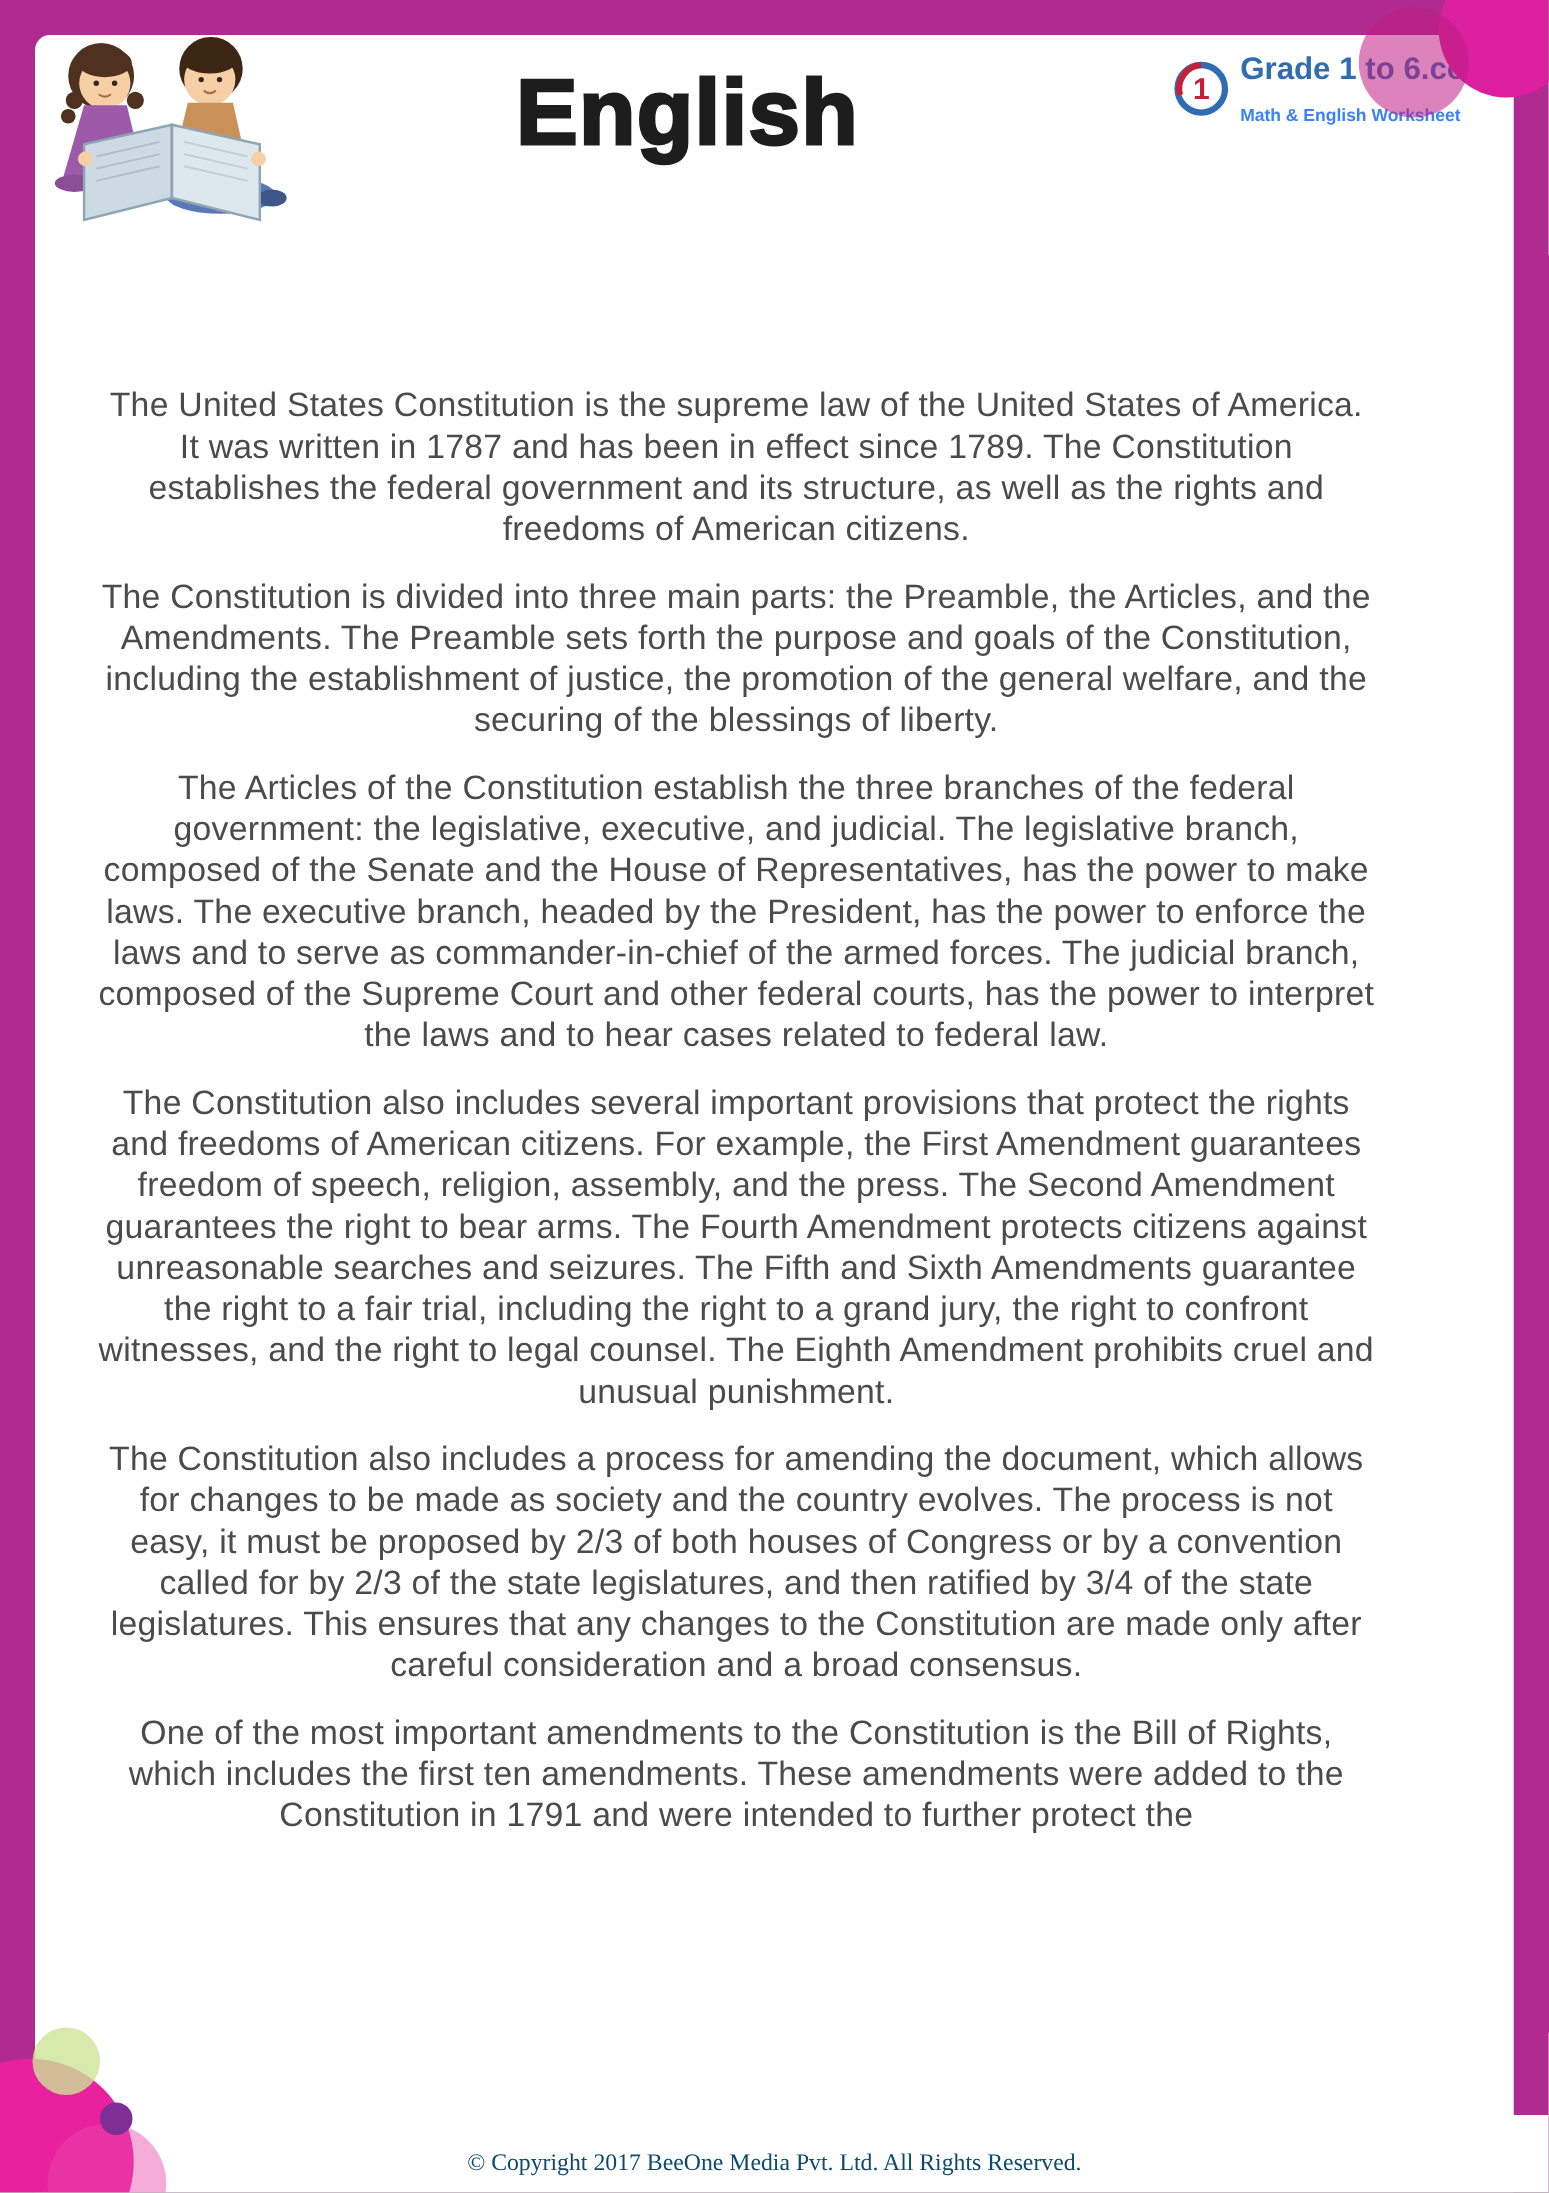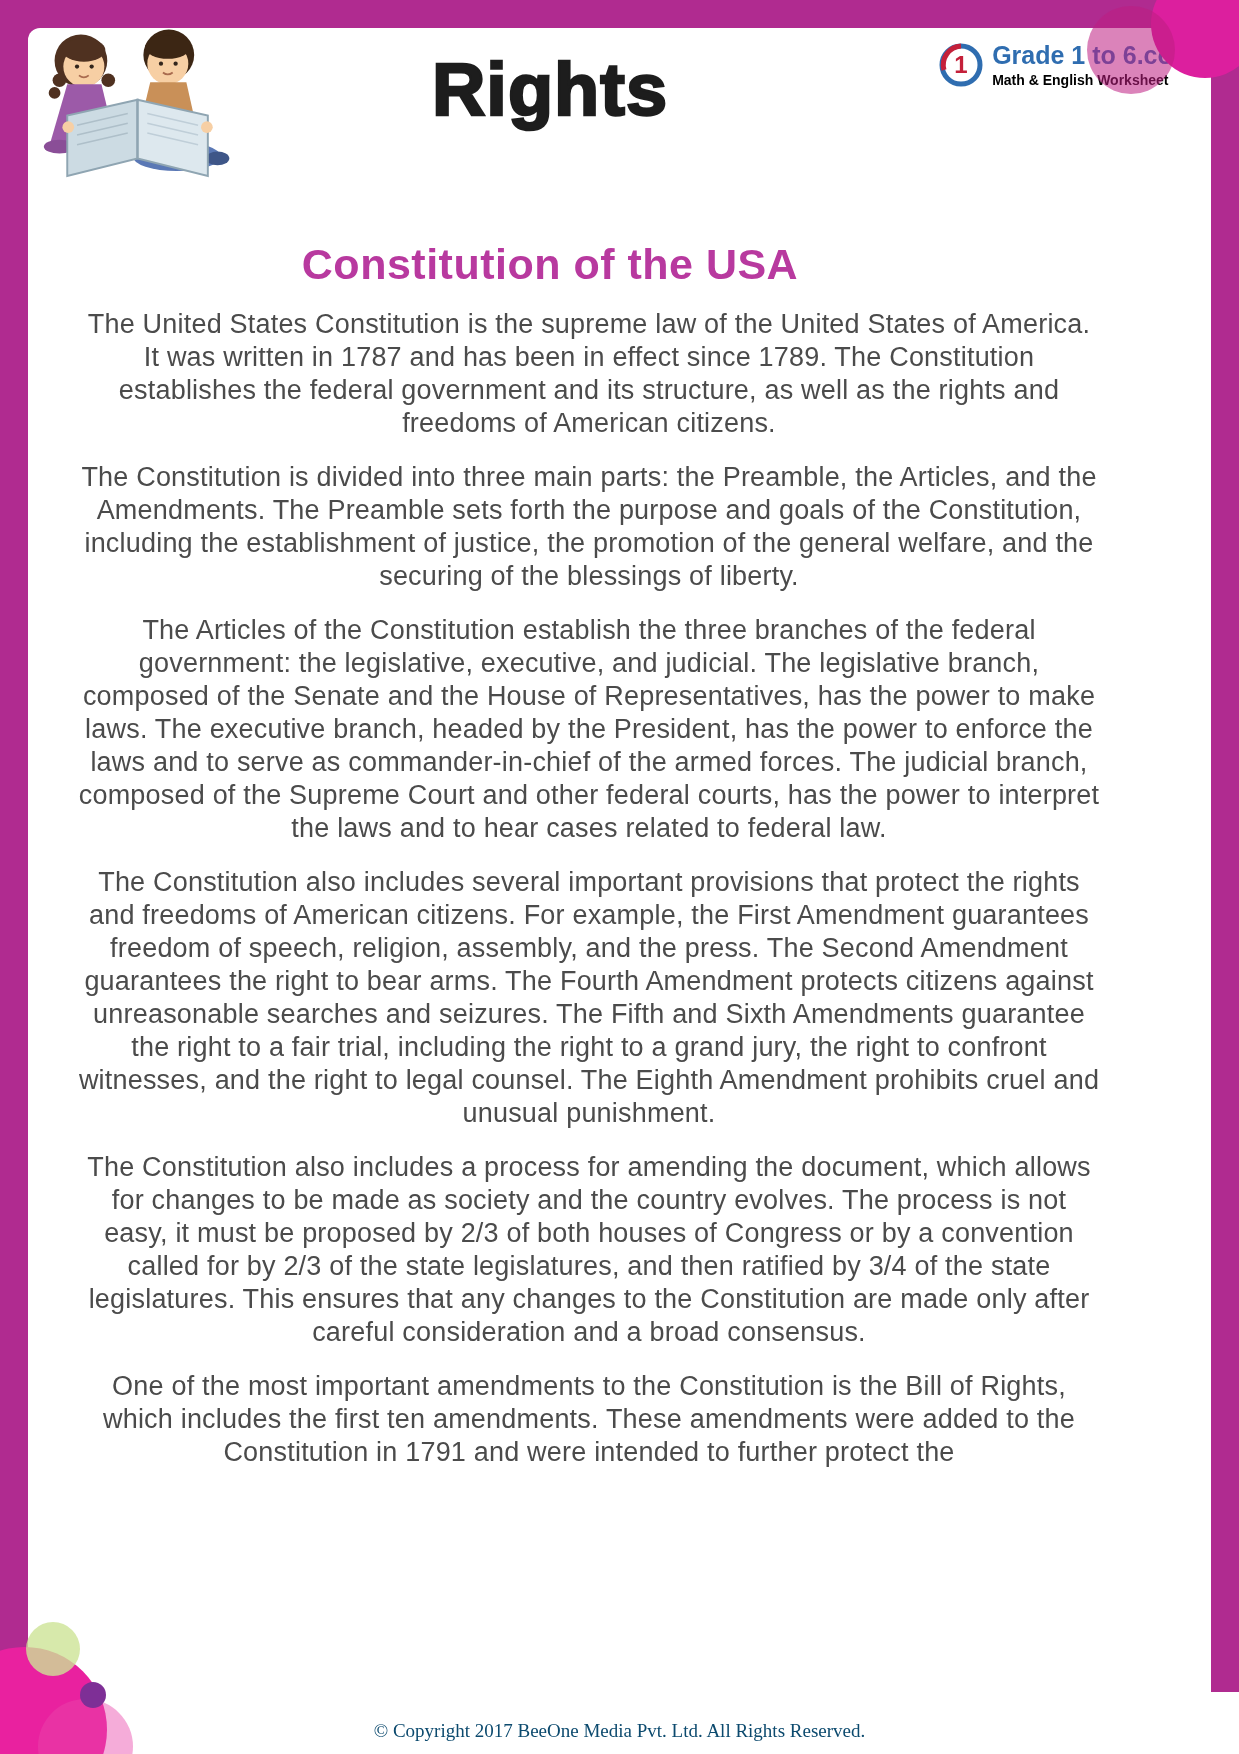--- a/index.html
+++ b/index.html
@@ -56,21 +56,21 @@
     color:#1d1d1d;
     letter-spacing:1px;
     -webkit-text-stroke:2.5px #1d1d1d;
   }
   .logo{
     position:absolute;right:44px;top:42px;
     display:flex;align-items:center;gap:8px;z-index:2;
   }
   .logo-text{display:flex;flex-direction:column;line-height:1.1;}
   .logo-site{font-size:25px;font-weight:bold;color:#2f6db0;}
-  .logo-tagline{font-size:14px;font-weight:bold;color:#000000;margin-top:3px;}
+  .logo-tagline{font-size:14px;font-weight:bold;color:#3b82f6;margin-top:15px;}
   .subtitle{
     position:absolute;left:120px;top:240px;width:860px;
     text-align:center;
     font-size:43px;font-weight:bold;
     color:#b8399f;
     letter-spacing:0.5px;
   }
   
   .passage{
     position:absolute;left:78px;top:308px;width:1022px;
@@ -120,36 +120,35 @@
     <path d="M118 92 L46 108 L46 170 L118 152 Z" fill="#ccdbe3" stroke="#8fa5b2" stroke-width="2"></path>
     <path d="M118 92 L190 108 L190 170 L118 152 Z" fill="#dde8ee" stroke="#8fa5b2" stroke-width="2"></path>
     <path d="M118 92 L118 152" stroke="#8fa5b2" stroke-width="2"></path>
     <path d="M56 118 L108 106 M56 128 L108 116 M56 138 L108 126" stroke="#aebfc9" stroke-width="1.5"></path>
     <path d="M128 106 L180 118 M128 116 L180 128 M128 126 L180 138" stroke="#bfced8" stroke-width="1.5"></path>
     <circle cx="47" cy="120" r="6" fill="#f7cfa4"></circle>
     <circle cx="189" cy="120" r="6" fill="#f7cfa4"></circle>
   </svg>
 
   <div class="title-block">
-    <div class="title-line">Rights</div>
+    <div class="title-line">English</div>
   </div>
 
   <div class="logo">
     <svg width="46" height="46" viewBox="0 0 46 46" aria-hidden="true">
       <circle cx="23" cy="23" r="19" fill="#ffffff" stroke="#2f6db0" stroke-width="5"></circle>
       <path d="M23 4 A19 19 0 0 0 6 28" fill="none" stroke="#c4203a" stroke-width="5"></path>
       <text x="23" y="31" text-anchor="middle" font-size="24" font-weight="bold" fill="#c4203a" font-family="Liberation Sans, sans-serif">1</text>
     </svg>
     <div class="logo-text">
       <span class="logo-site">Grade 1 to 6.com</span>
       <span class="logo-tagline">Math &amp; English Worksheet</span>
     </div>
   </div>
 
-  <div class="subtitle">Constitution of the USA</div>
 
   <div class="passage">
     <p>The United States Constitution is the supreme law of the United States of America. It was written in 1787 and has been in effect since 1789. The Constitution establishes the federal government and its structure, as well as the rights and freedoms of American citizens.</p>
     <p>The Constitution is divided into three main parts: the Preamble, the Articles, and the Amendments. The Preamble sets forth the purpose and goals of the Constitution, including the establishment of justice, the promotion of the general welfare, and the securing of the blessings of liberty.</p>
     <p>The Articles of the Constitution establish the three branches of the federal government: the legislative, executive, and judicial. The legislative branch, composed of the Senate and the House of Representatives, has the power to make laws. The executive branch, headed by the President, has the power to enforce the laws and to serve as commander-in-chief of the armed forces. The judicial branch, composed of the Supreme Court and other federal courts, has the power to interpret the laws and to hear cases related to federal law.</p>
     <p>The Constitution also includes several important provisions that protect the rights and freedoms of American citizens. For example, the First Amendment guarantees freedom of speech, religion, assembly, and the press. The Second Amendment guarantees the right to bear arms. The Fourth Amendment protects citizens against unreasonable searches and seizures. The Fifth and Sixth Amendments guarantee the right to a fair trial, including the right to a grand jury, the right to confront witnesses, and the right to legal counsel. The Eighth Amendment prohibits cruel and unusual punishment.</p>
     <p>The Constitution also includes a process for amending the document, which allows for changes to be made as society and the country evolves. The process is not easy, it must be proposed by 2/3 of both houses of Congress or by a convention called for by 2/3 of the state legislatures, and then ratified by 3/4 of the state legislatures. This ensures that any changes to the Constitution are made only after careful consideration and a broad consensus.</p>
     <p>One of the most important amendments to the Constitution is the Bill of Rights, which includes the first ten amendments. These amendments were added to the Constitution in 1791 and were intended to further protect the</p>
   </div>
 

